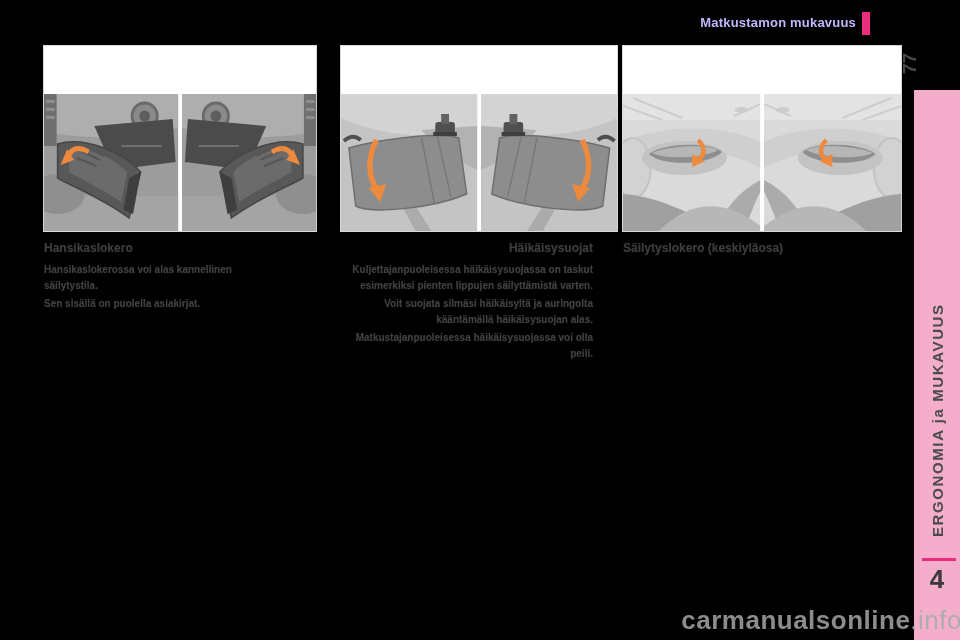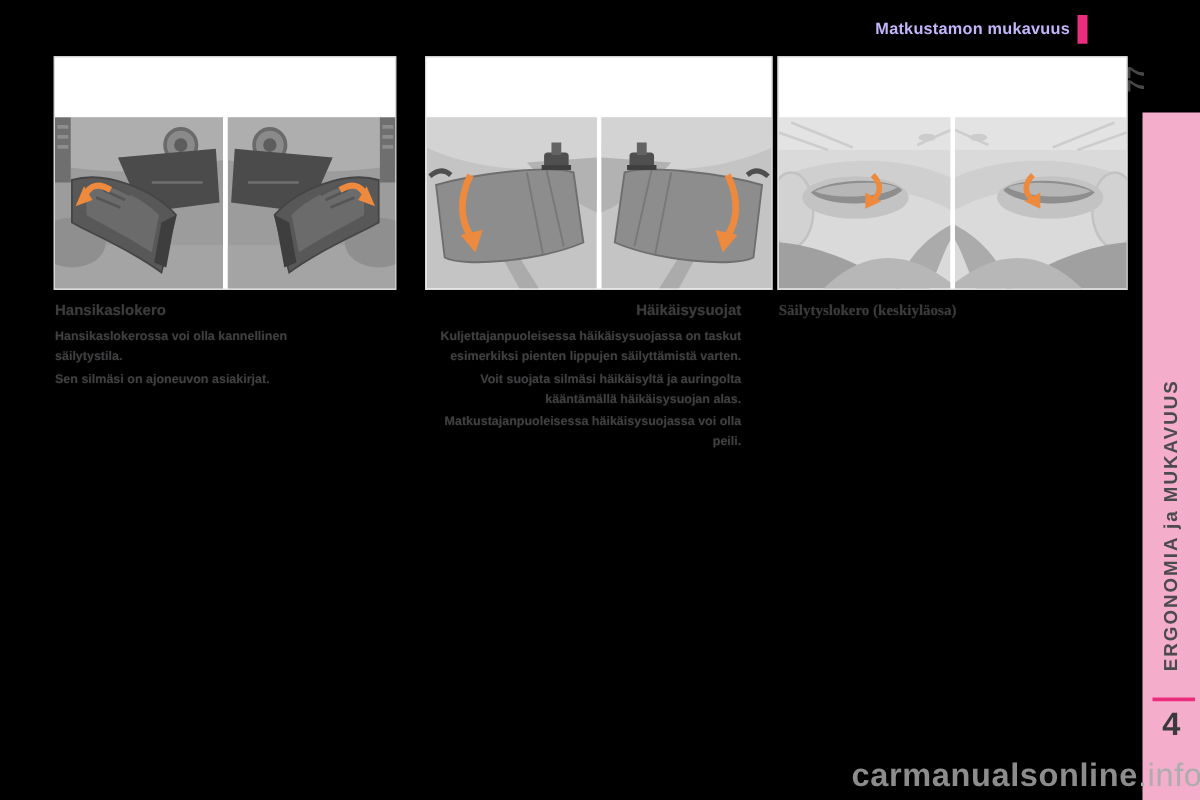--- a/index.html
+++ b/index.html
@@ -9,21 +9,21 @@
   .header-title{position:absolute;top:15px;right:104px;font-size:13px;font-weight:bold;
                 color:#c4b5fd;letter-spacing:.2px;}
   .header-accent{position:absolute;top:12px;right:90px;width:8px;height:23px;background:#ec2c7d;}
   .pagenum{position:absolute;left:899px;top:40px;width:26px;height:46px;
            writing-mode:vertical-rl;transform:rotate(180deg);text-align:center;
            font-size:19px;font-weight:bold;color:#47474a;}
   
   .col{position:absolute;top:45px;}
   .col1{left:43px;width:274px;}
   .col2{left:340px;width:278px;text-align:right;}
-  .col3{left:622px;width:280px;font-family:Liberation Serif, serif;}
+  .col3{left:622px;width:280px;}
   .imgblock{display:flex;gap:3px;background:#fff;border:1px solid #d8d8d8;height:185px;}
   .imgblock svg{display:block;height:185px;width:100%;}
   .half{flex:1 1 0;min-width:0;}
   .flip{transform:scaleX(-1);}
   .textblock{margin-top:9px;padding:0 1px;}
   .textblock h3{margin:1px 0 7px 0;font-size:12px;font-weight:bold;color:#3c3c3e;
                 text-shadow:0 0 1px rgba(62,62,64,.55);}
   .textblock p{margin:0 0 3px 0;font-size:10px;line-height:15.5px;font-weight:bold;
                color:#404042;text-shadow:0 0 1px rgba(64,64,66,.5);}
   .col1 .textblock{width:228px;}
@@ -154,22 +154,22 @@
     <div class="imgblock">
       <svg class="half" viewBox="0 0 139 185" preserveAspectRatio="none">
           <use href="#sym-panel-glovebox"></use>
         </svg>
       <svg class="half flip" viewBox="0 0 139 185" preserveAspectRatio="none">
           <use href="#sym-panel-glovebox"></use>
         </svg>
     </div>
     <div class="textblock">
       <h3>Hansikaslokero</h3>
-      <p>Hansikaslokerossa voi olla kannellinen säilytystila.</p>
-      <p>Sen silmäsi on ajoneuvon asiakirjat.</p>
+      <p>Hansikaslokerossa voi alas kannellinen säilytystila.</p>
+      <p>Sen sisällä on puolella asiakirjat.</p>
     </div>
   </div>
 
   <div class="col col2">
     <div class="imgblock">
       <svg class="half" viewBox="0 0 139 185" preserveAspectRatio="none">
           <use href="#sym-panel-visor"></use>
         </svg>
       <svg class="half flip" viewBox="0 0 139 185" preserveAspectRatio="none">
           <use href="#sym-panel-visor"></use>

